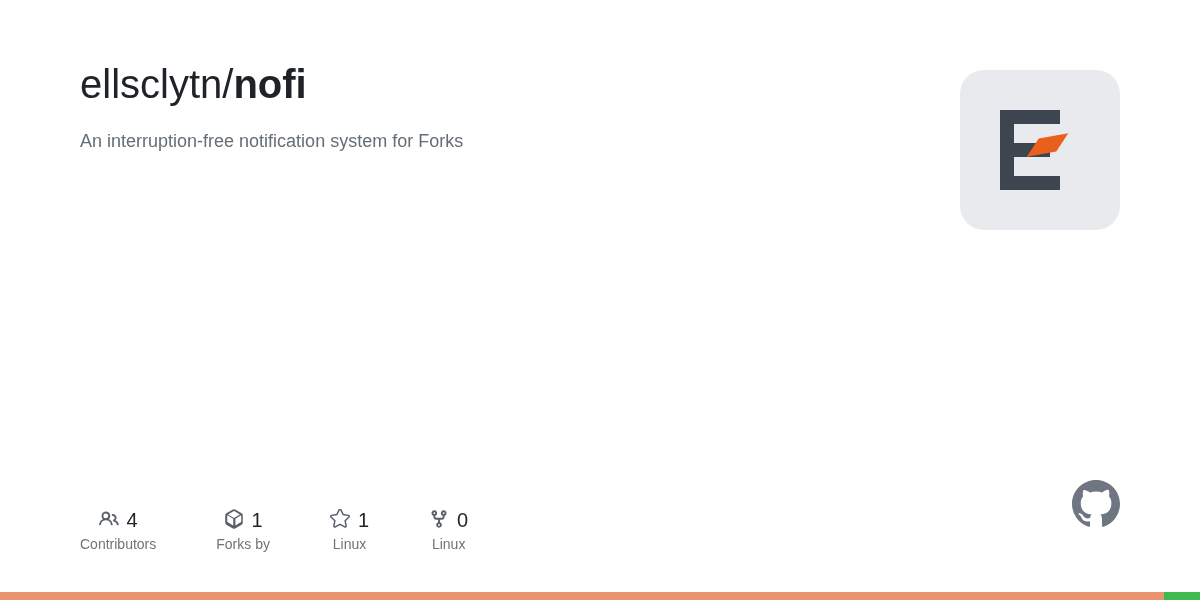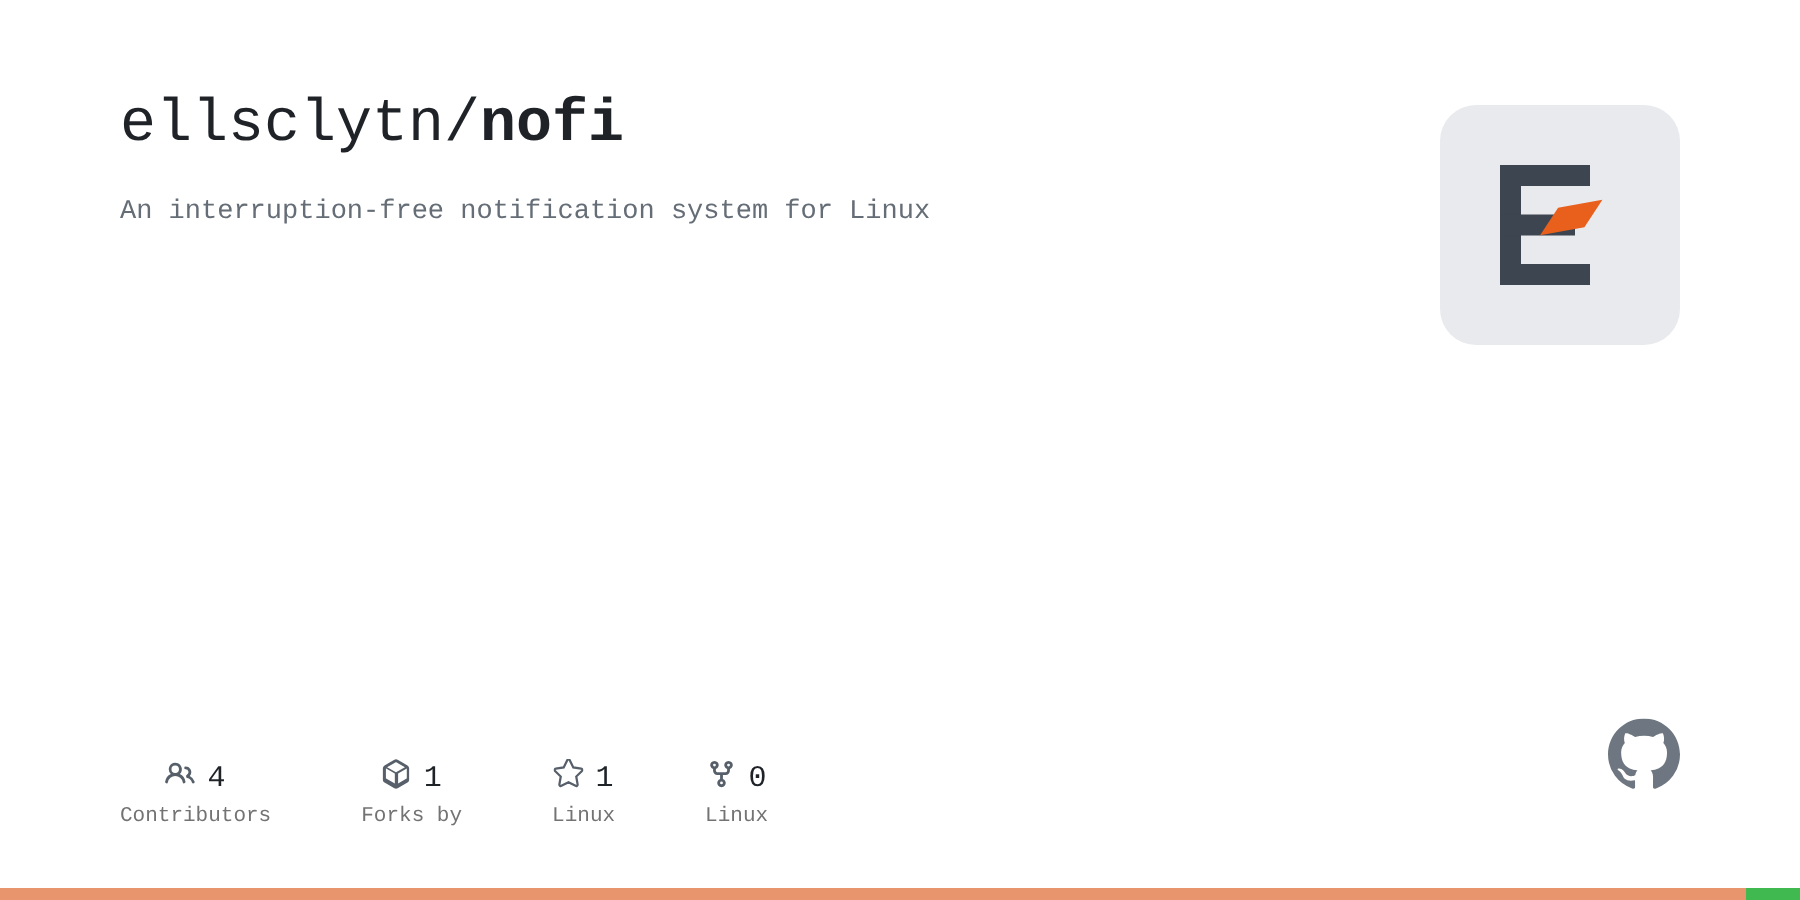--- a/index.html
+++ b/index.html
@@ -24,21 +24,20 @@
       flex-direction: row;
       padding: 60px 80px 40px 80px;
       position: relative;
     }
 
     .left-section {
       flex: 1;
       display: flex;
       flex-direction: column;
       justify-content: flex-start;
-      font-family: Liberation Mono, monospace;
     }
 
     .repo-title {
       font-size: 40px;
       font-weight: 400;
       color: #1f2328;
       margin-bottom: 20px;
       line-height: 1.2;
     }
 
@@ -150,21 +149,21 @@
     }
   </style>
 </head>
 <body>
 
 <div class="main-content">
   <div class="left-section">
     <h1 class="repo-title">
       <span>ellsclytn</span>/<span class="bold">nofi</span>
     </h1>
-    <p class="repo-description">An interruption-free notification system for Linux</p>
+    <p class="repo-description">An interruption-free notification system for Forks</p>
 
     <div class="separator"></div>
 
     <div class="stats-row">
 
       <div class="stat-item">
         <div class="stat-top">
           <span class="stat-icon">
             <svg width="20" height="20" viewBox="0 0 16 16" fill="#57606a" xmlns="http://www.w3.org/2000/svg">
               <path d="M2 5.5a3.5 3.5 0 1 1 5.898 2.549 5.508 5.508 0 0 1 3.034 4.084.75.75 0 1 1-1.482.235 4.001 4.001 0 0 0-7.9 0 .75.75 0 0 1-1.482-.236A5.507 5.507 0 0 1 3.102 8.05 3.493 3.493 0 0 1 2 5.5ZM11 4a3.001 3.001 0 0 1 2.22 5.018 5.01 5.01 0 0 1 2.56 3.012.749.749 0 0 1-.885.954.752.752 0 0 1-.549-.514 3.507 3.507 0 0 0-2.522-2.372.75.75 0 0 1-.574-.73v-.352a.75.75 0 0 1 .416-.672A1.5 1.5 0 0 0 11 5.5.75.75 0 0 1 11 4Zm-5.5-.5a2 2 0 1 0-.001 3.999A2 2 0 0 0 5.5 3.5Z"></path>

